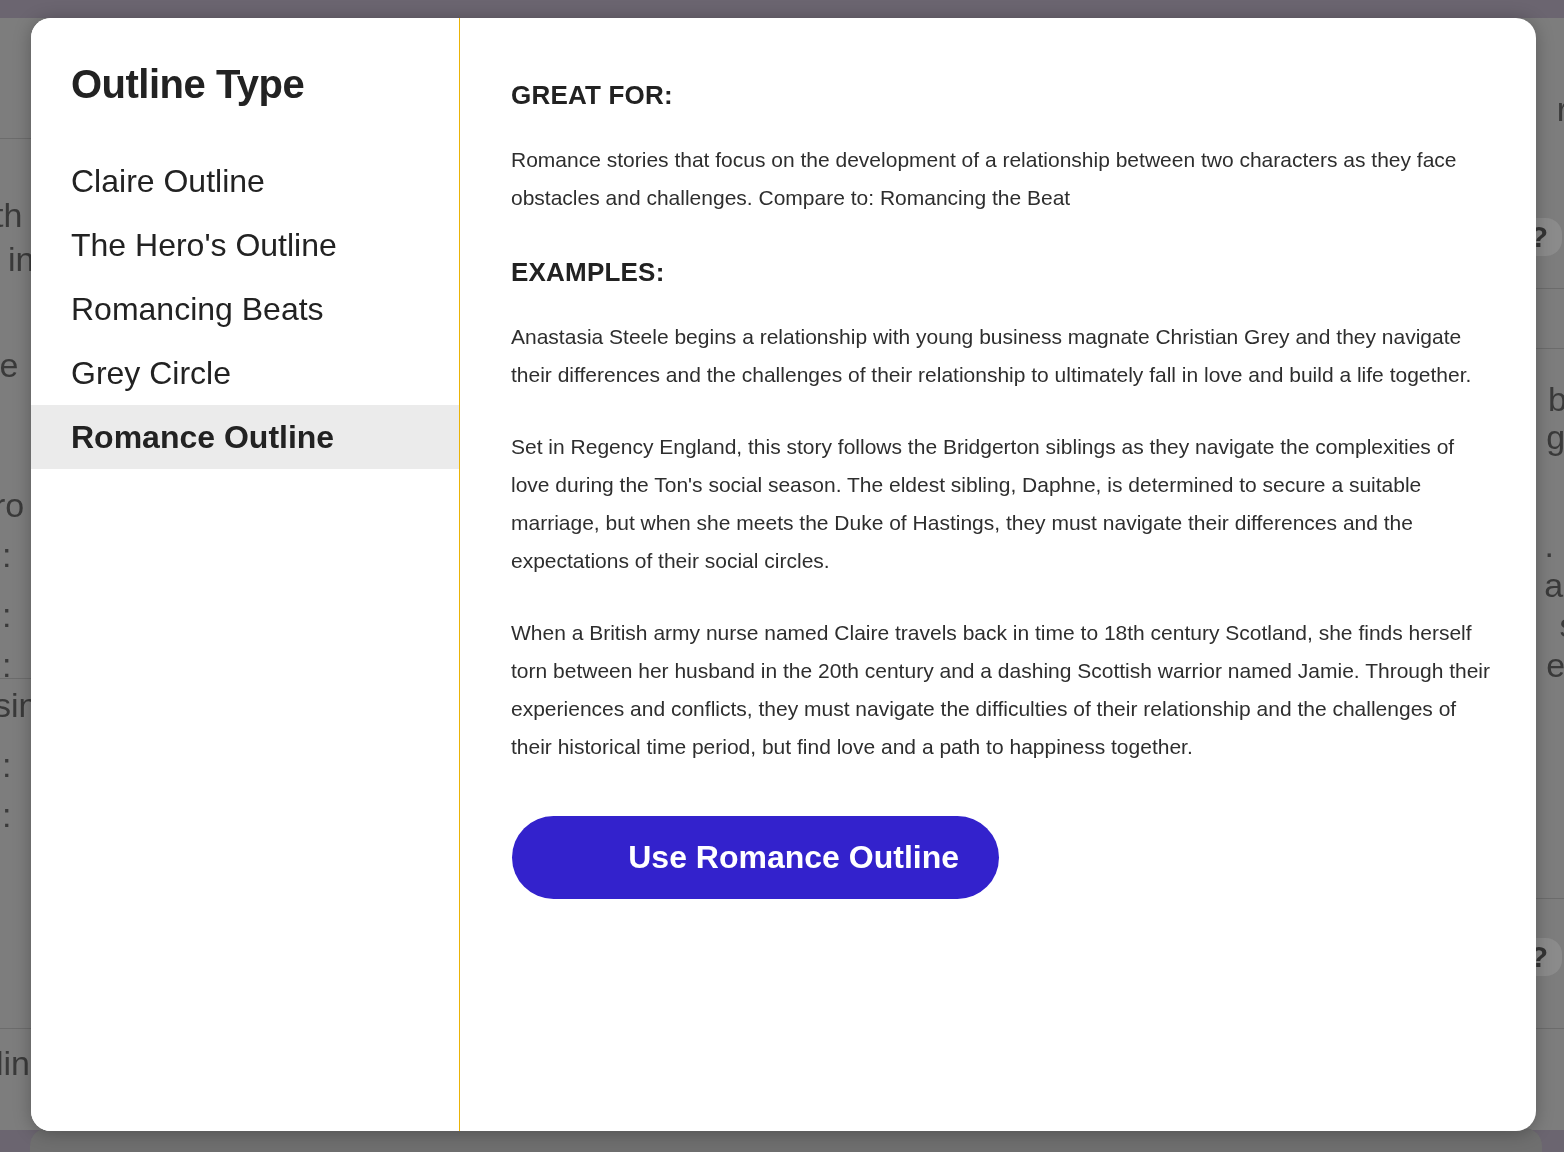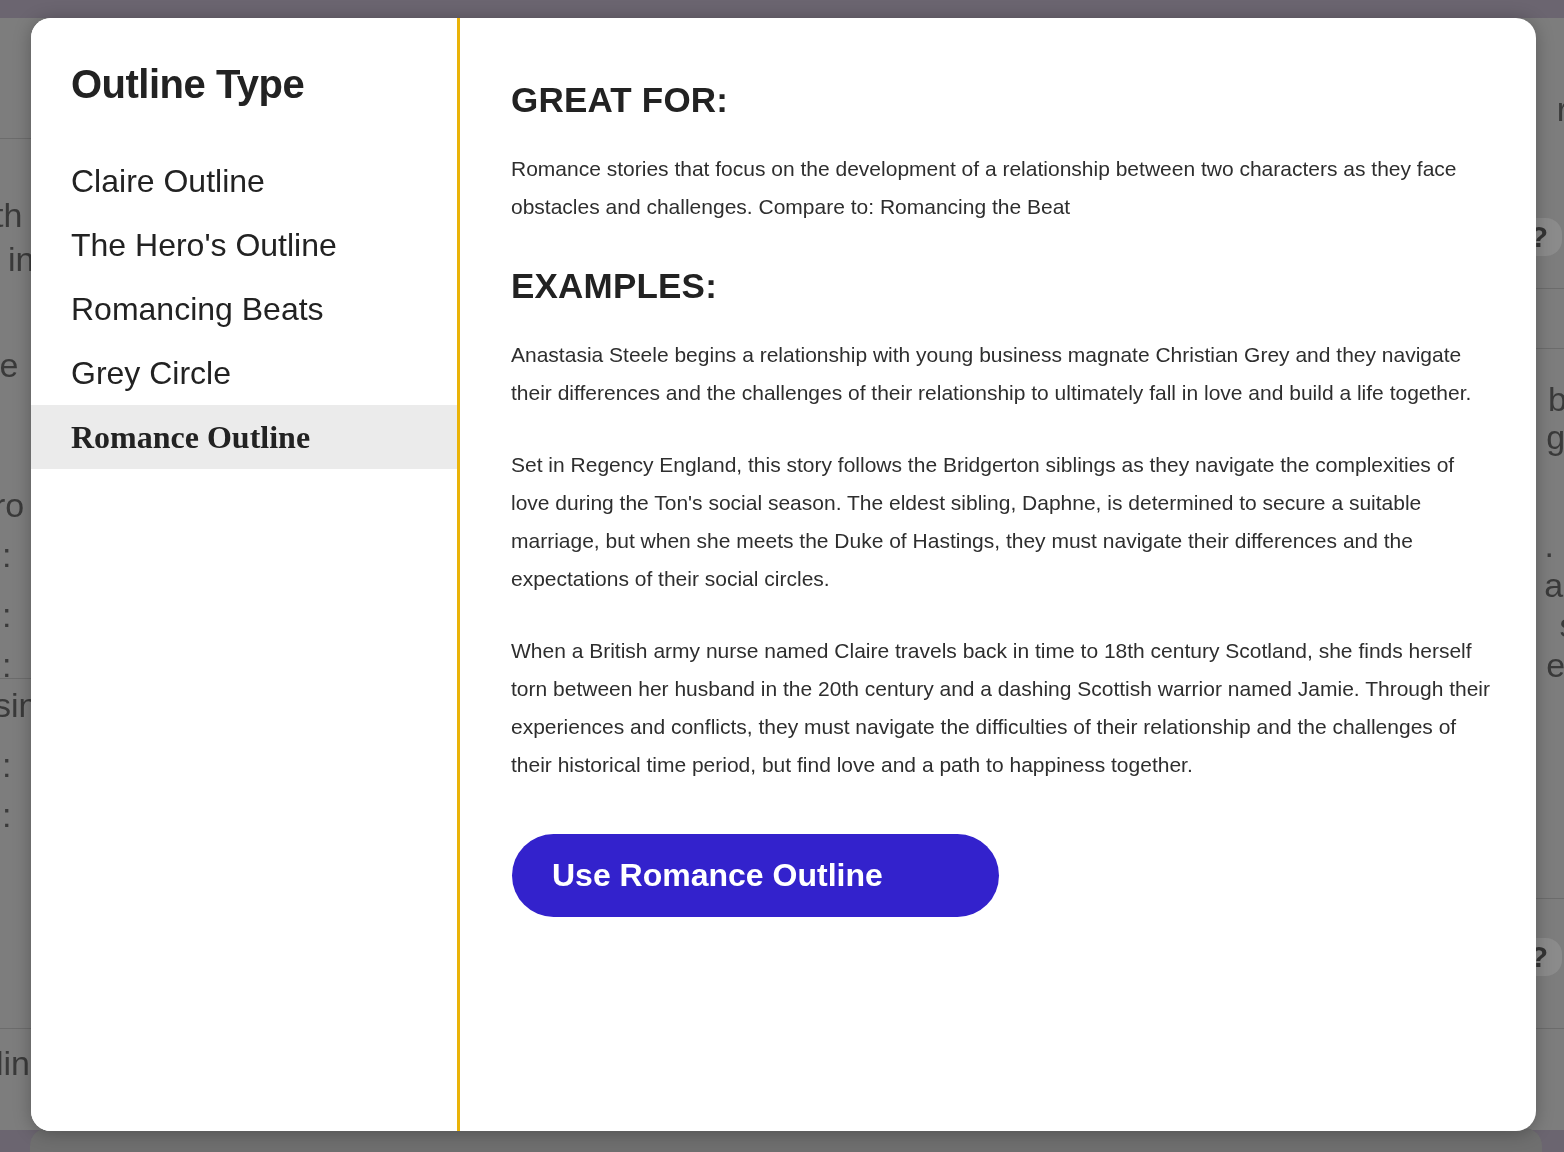--- a/index.html
+++ b/index.html
@@ -84,21 +84,21 @@
     border-radius: 20px;
     display: flex;
     overflow: hidden;
     box-shadow: 0 2px 18px rgba(0,0,0,0.28);
   }
 
   
   .sidebar {
     width: 429px;
     flex: 0 0 429px;
-    border-right: 3px solid #eab308;
+    border-right: 1px solid #eab308;
     background: #ffffff;
     padding-top: 44px;
   }
   .sidebar-title {
     font-size: 40px;
     font-weight: bold;
     color: #222222;
     letter-spacing: -0.5px;
     padding: 0 40px;
     margin-bottom: 42px;
@@ -110,31 +110,30 @@
     font-size: 32px;
     color: #222222;
     padding: 11px 40px;
     line-height: 42px;
     cursor: pointer;
     white-space: nowrap;
   }
   .sidebar-item.selected {
     background: #ebebeb;
     font-weight: bold;
-    font-family: Liberation Serif, serif;
   }
 
   
   .detail {
     flex: 1 1 auto;
     padding: 62px 32px 0 51px;
     overflow: hidden;
   }
   .detail-heading {
-    font-size: 35px;
+    font-size: 26px;
     font-weight: bold;
     color: #222222;
     letter-spacing: 0.2px;
     margin-bottom: 30px;
   }
   .detail-heading.second {
     margin-top: 40px;
   }
   .detail-paragraph {
     font-size: 21px;
@@ -153,21 +152,21 @@
   .cta-button {
     display: inline-block;
     background: #3322cc;
     color: #ffffff;
     font-size: 32px;
     font-weight: bold;
     border: none;
     border-radius: 60px;
     padding: 23px 40px;
     min-width: 487px;
-    text-align: left;
+    text-align: right;
     cursor: pointer;
     font-family: "Liberation Sans", sans-serif;
   }
 </style>
 </head>
 <body>
 
 <div class="page-backdrop">
   <div class="bg-sheet">
     <div class="bg-col-left"></div>

